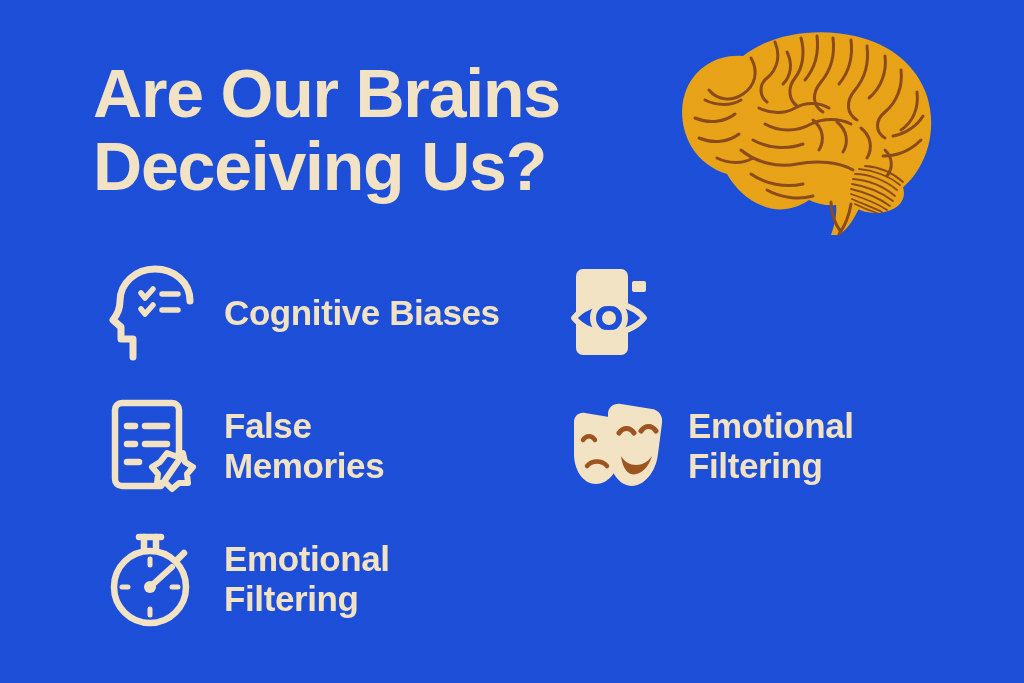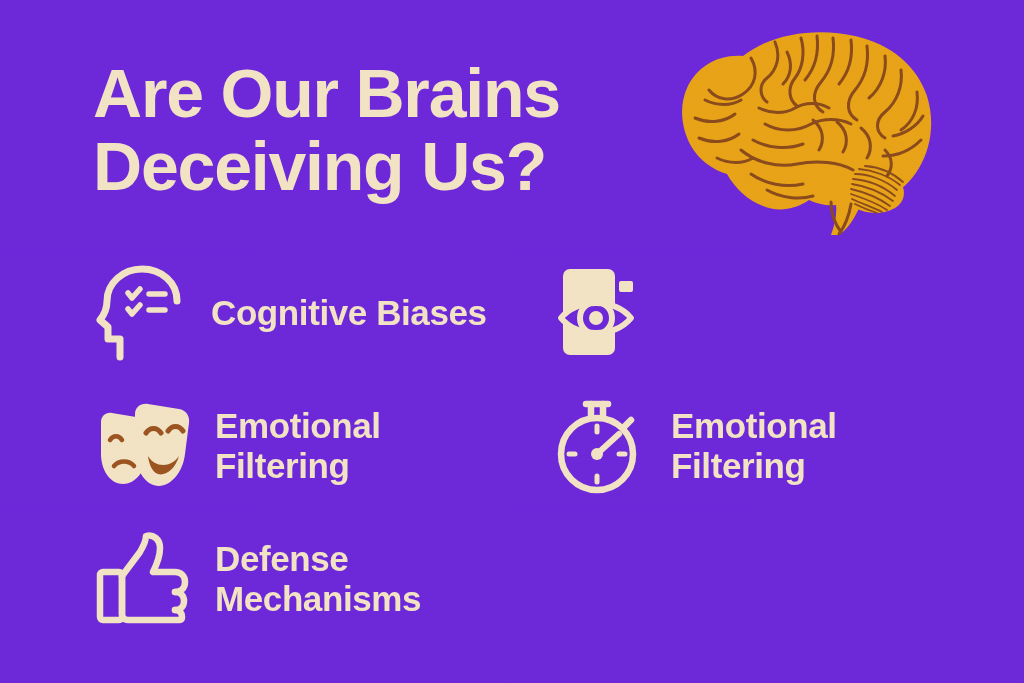--- a/index.html
+++ b/index.html
@@ -4,21 +4,21 @@
 <title>Are Our Brains Deceiving Us?</title>
 <style>
   * { margin:0; padding:0; box-sizing:border-box; }
   html, body {
     width:1024px; height:683px; overflow:hidden;
     font-family:"Liberation Sans", sans-serif;
   }
   .poster {
     position:relative;
     width:1024px; height:683px;
-    background:#6d28d9;
+    background:#1d4ed8;
     overflow:hidden;
   }
   
   .poster::after{
     content:""; position:absolute; inset:0; pointer-events:none;
     background:
       repeating-linear-gradient(0deg, rgba(255,255,255,.012) 0 1px, rgba(0,0,0,.012) 1px 2px);
     opacity:.5;
   }
 
@@ -37,21 +37,21 @@
   
   .brain{
     position:absolute; left:655px; top:22px;
     width:290px; height:215px;
   }
   .brain svg{ width:100%; height:100%; display:block; }
 
   
   .grid{
     position:absolute;
-    left:93px; top:246px;
+    left:106px; top:246px;
     width:860px; height:400px;
     display:grid;
     grid-template-columns:460px 400px;
     grid-template-rows:133px 133px 133px;
   }
   .cell{
     display:flex;
     align-items:center;
     gap:22px;
   }
@@ -183,20 +183,40 @@
             <rect x="62" y="16" width="14" height="11" rx="2" fill="#F3E3C5"></rect>
           </g>
 
           <path d="M4 53 C20 33 58 33 74 53 C58 73 20 73 4 53 Z" fill="none" stroke="#F3E3C5" stroke-width="6" stroke-linejoin="round"></path>
           <circle cx="39" cy="53" r="16" fill="none" stroke="#F3E3C5" stroke-width="6"></circle>
           <circle cx="39" cy="53" r="7" fill="#F3E3C5"></circle>
         </svg>
       </span>
     </div>
 
+    <div class="cell col1">
+      <span class="ico">
+        <svg width="90" height="96" viewBox="0 0 90 96" xmlns="http://www.w3.org/2000/svg">
+          <g fill="none" stroke="#F3E3C5" stroke-width="6.5" stroke-linecap="round" stroke-linejoin="round">
+            <path d="M6 12 C6 8 9 5 13 5 L63 5 C67 5 70 8 70 12 L70 62
+                     L52 88 L13 88 C9 88 6 85 6 81 Z"></path>
+            <path d="M18 28 L26 28"></path>
+            <path d="M36 28 L58 28"></path>
+            <path d="M18 46 L26 46"></path>
+            <path d="M36 46 L58 46"></path>
+            <path d="M18 64 L30 64"></path>
+          </g>
+
+          <path d="M58 55 L66 58 L74 55 L76 64 L84 69 L78 76 L79 85
+                   L70 85 L63 91 L57 85 L48 85 L49 76 L43 69 L51 64 Z" fill="none" stroke="#F3E3C5" stroke-width="6" stroke-linejoin="round"></path>
+        </svg>
+      </span>
+      <span class="lbl">False
+Memories</span>
+    </div>
 
     <div class="cell col2">
       <span class="ico">
         <svg width="96" height="92" viewBox="0 0 96 92" xmlns="http://www.w3.org/2000/svg">
 
           <path d="M6 22 C6 16 11 12 17 13 L47 18 C53 19 56 24 55 30
                    L52 56 C50 72 40 84 28 84 C16 84 7 72 6 56 Z" fill="#F3E3C5"></path>
           <g fill="none" stroke="#9C5420" stroke-width="4.5" stroke-linecap="round">
             <path d="M15 40 C18 35 24 35 27 40"></path>
             <path d="M19 66 C24 60 34 60 39 66"></path>
@@ -233,34 +253,15 @@
           </g>
 
           <path d="M42 56 L64 36" fill="none" stroke="#F3E3C5" stroke-width="6" stroke-linecap="round"></path>
           <circle cx="42" cy="56" r="6" fill="#F3E3C5"></circle>
         </svg>
       </span>
       <span class="lbl">Emotional
 Filtering</span>
     </div>
 
-    <div class="cell col2">
-      <span class="ico">
-        <svg width="96" height="94" viewBox="0 0 96 94" xmlns="http://www.w3.org/2000/svg">
-          <g fill="none" stroke="#F3E3C5" stroke-width="6.5" stroke-linecap="round" stroke-linejoin="round">
-
-            <rect x="5" y="40" width="22" height="48" rx="3"></rect>
-
-            <path d="M27 44 L45 20 C49 13 51 7 51 4 C58 2 65 7 65 16
-                     C65 24 61 34 58 40
-                     L80 40 C86 40 90 44 90 50 C90 56 86 60 80 60"></path>
-            <path d="M80 60 C86 60 89 64 89 69 C89 74 86 78 80 78"></path>
-            <path d="M80 78 C85 78 87 81 87 85 C87 89 84 88 79 88 L33 88
-                     C29 88 27 85 27 82 L27 44"></path>
-          </g>
-        </svg>
-      </span>
-      <span class="lbl">Defense
-Mechanisms</span>
-    </div>
 
   </div>
 </div>
 
 </body></html>

